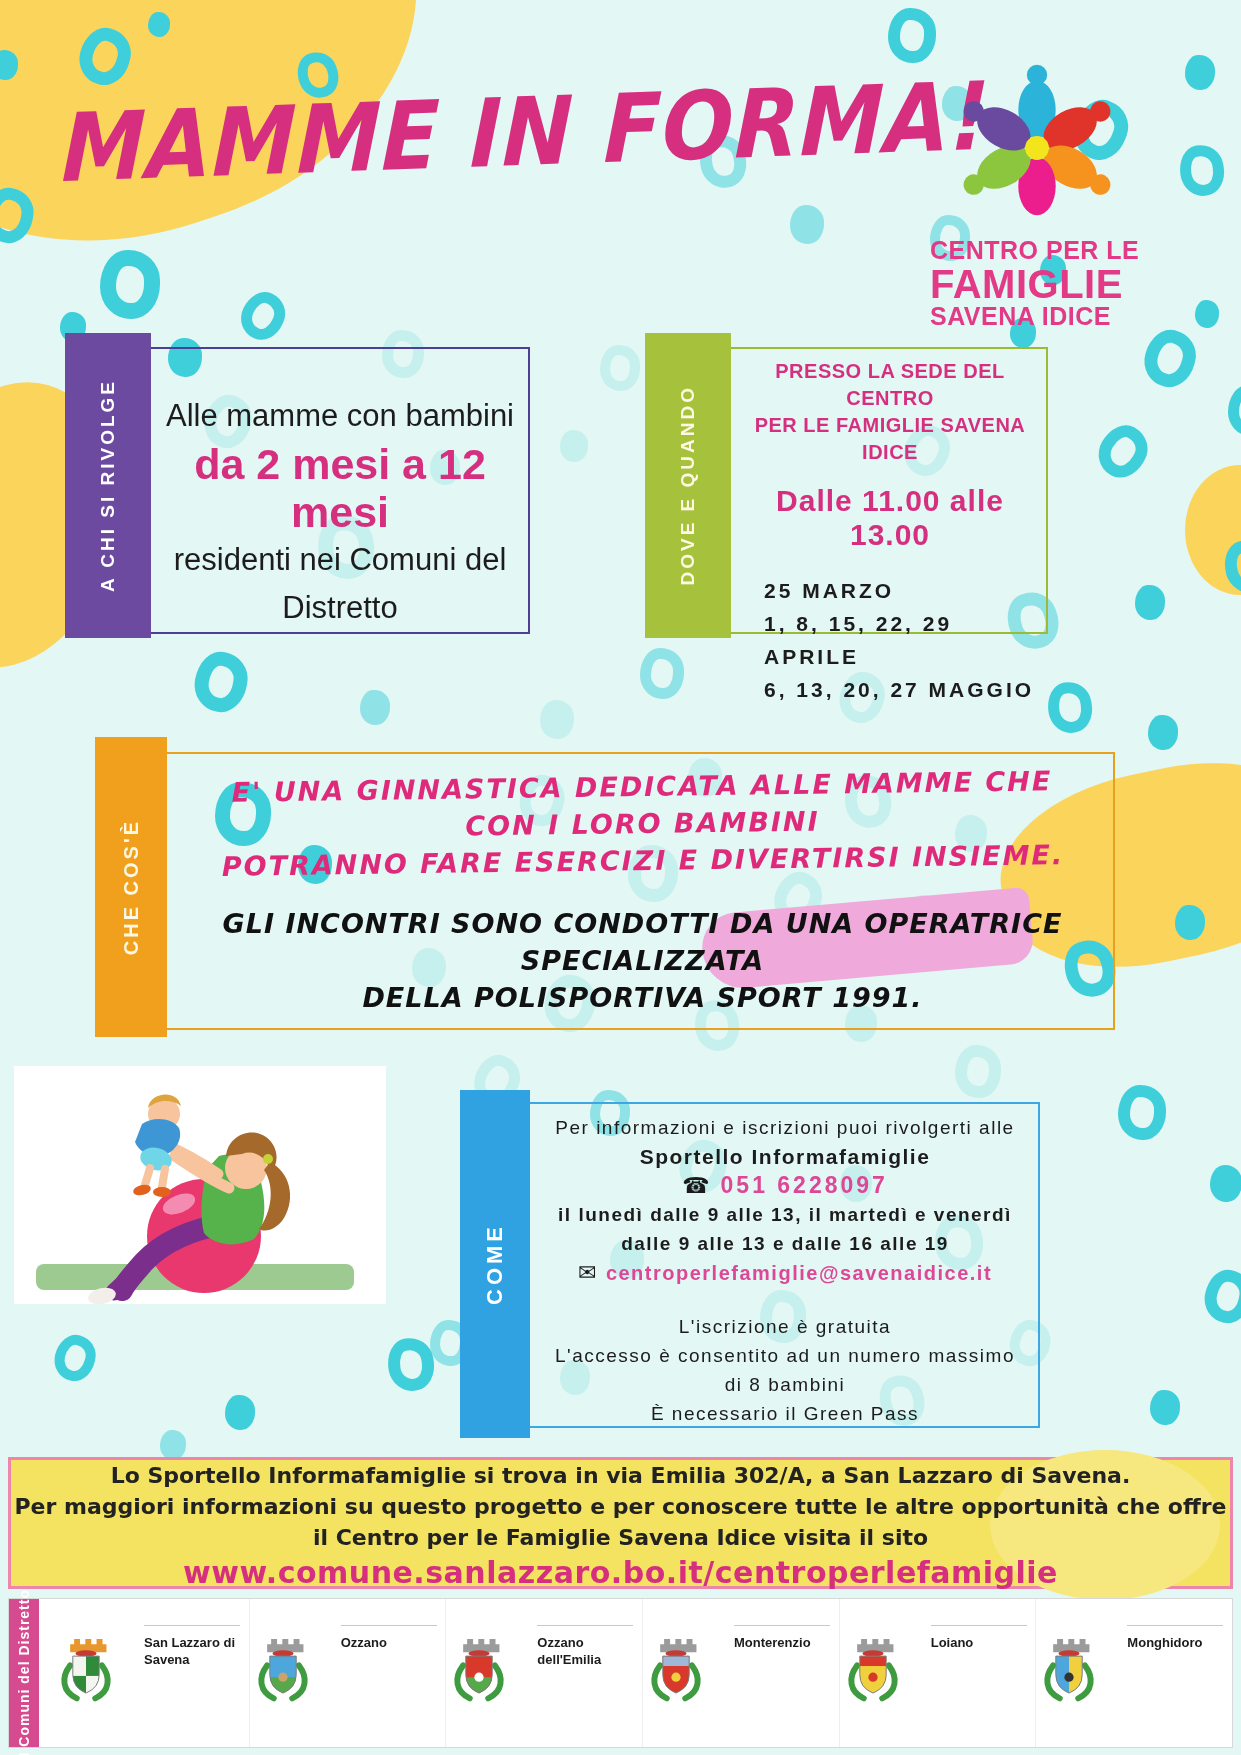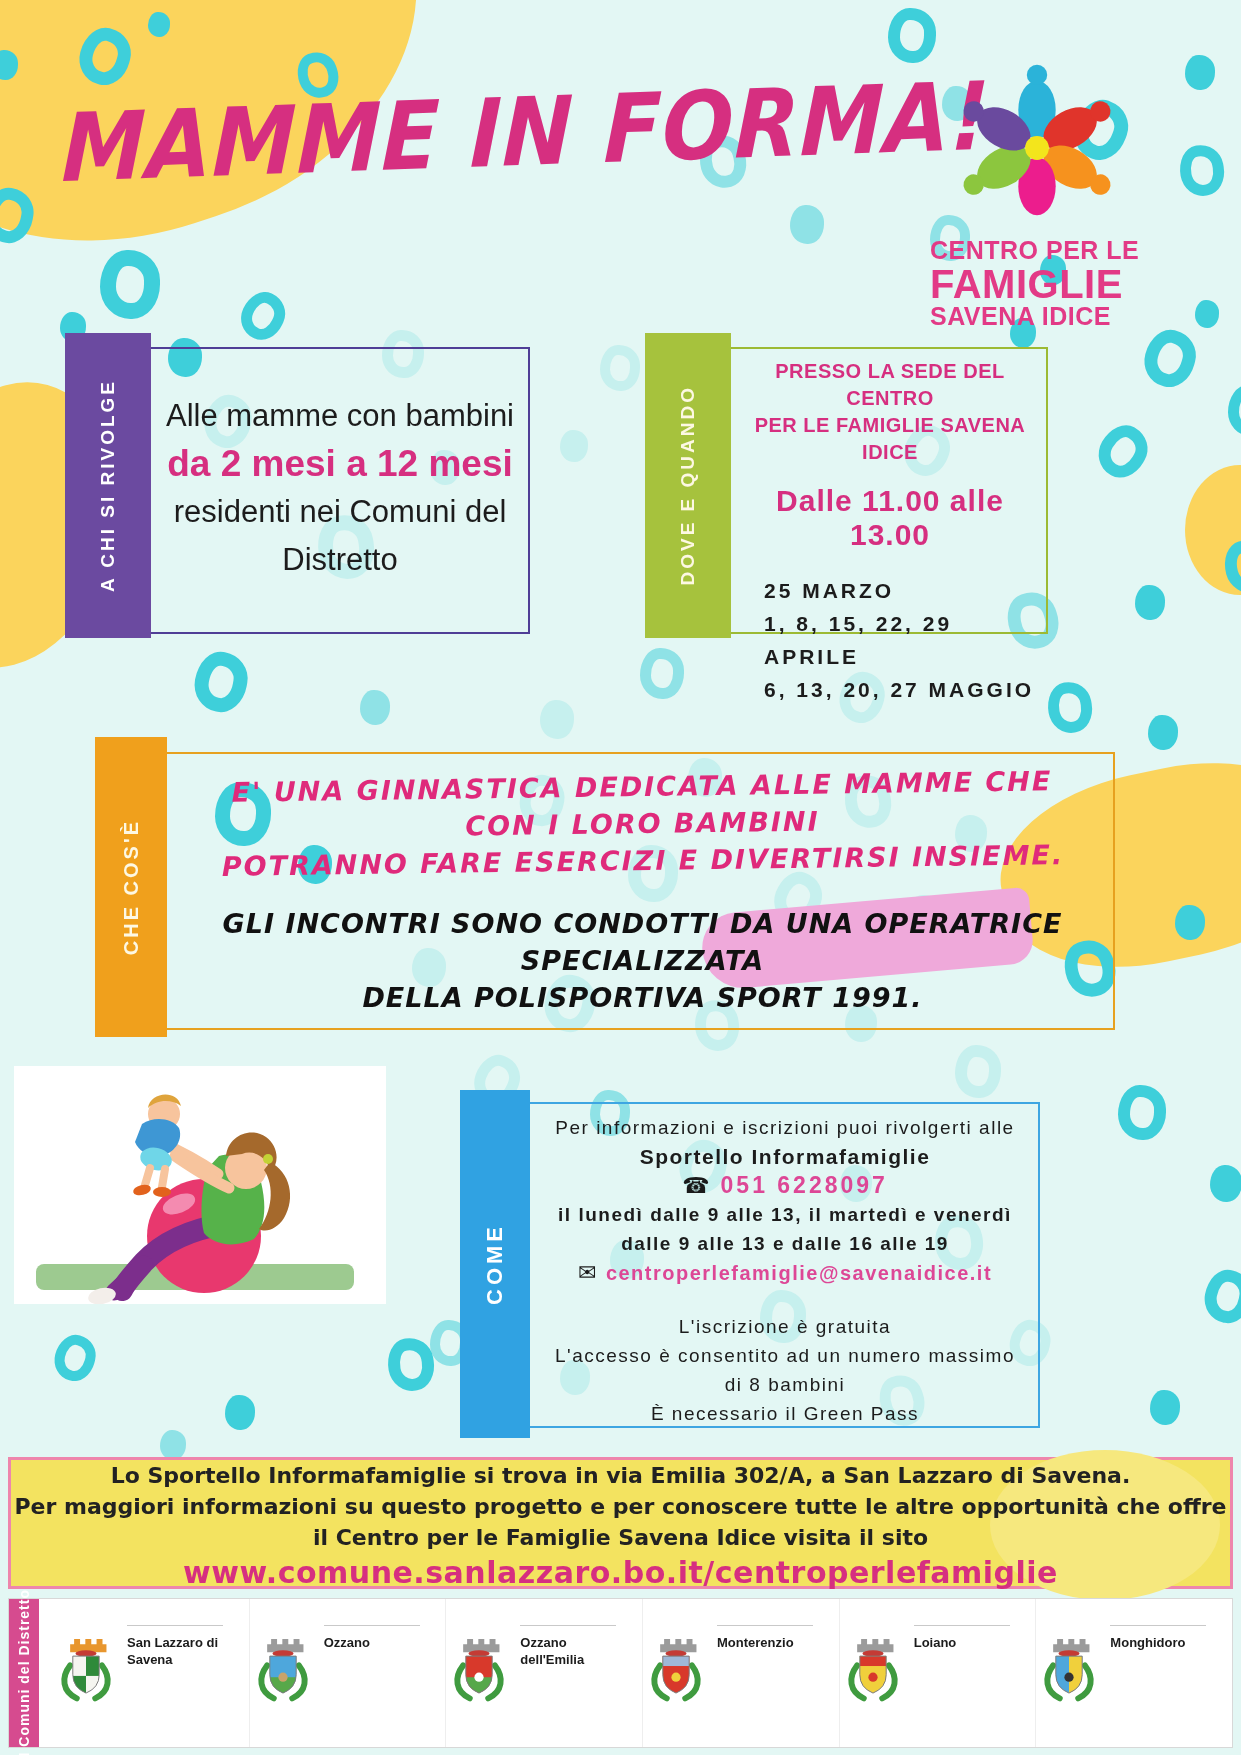--- a/index.html
+++ b/index.html
@@ -24,21 +24,21 @@
   .logo-t3{font-size:25px;letter-spacing:0.5px;}
   
   .box{position:absolute;z-index:3;border:2px solid;box-sizing:border-box;}
   .tab{position:absolute;z-index:4;display:flex;align-items:center;justify-content:center;}
   .tab span{writing-mode:vertical-rl;transform:rotate(180deg);color:#fff;font-weight:bold;
             letter-spacing:3px;white-space:nowrap;}
   .box-who{left:65px;top:347px;width:465px;height:287px;border-color:#4f3e96;}
   .tab-who{left:65px;top:333px;width:86px;height:305px;background:#6b4aa0;}
   .who-content{position:absolute;left:155px;top:392px;width:370px;z-index:5;text-align:center;
                font-size:31px;line-height:48px;}
-  .who-highlight{color:#d62f80;font-weight:bold;font-size:37px;}
+  .who-highlight{color:#d62f80;font-weight:bold;font-size:43px;}
   .box-where{left:645px;top:347px;width:403px;height:287px;border-color:#9cba33;}
   .tab-where{left:645px;top:333px;width:86px;height:305px;background:#a6c23d;}
   .where-content{position:absolute;left:736px;top:358px;width:308px;z-index:5;text-align:center;}
   .where-venue{color:#d62f80;font-weight:bold;font-size:20px;line-height:27px;letter-spacing:0.5px;}
   .where-address{font-weight:bold;font-size:19px;line-height:27px;letter-spacing:2px;}
   .where-time{color:#d62f80;font-weight:bold;font-size:30px;letter-spacing:1px;margin-top:18px;}
   .where-dates{position:relative;text-align:left;margin:22px 0 0 28px;font-weight:bold;font-size:21px;
                line-height:33px;letter-spacing:3px;z-index:5;}
   .date-highlight{position:absolute;left:55px;top:552px;width:330px;height:76px;background:#efa9da;
                   border-radius:38px 14px 26px 44px;transform:rotate(-5deg);z-index:-1;}
@@ -68,21 +68,21 @@
   .fb-url{color:#d62f80;font-weight:bold;font-size:30px;margin-top:2px;letter-spacing:0.5px;}
   .fb-circle{position:absolute;right:10px;top:-10px;width:230px;height:150px;background:#f6e87e;
              border-radius:50%;z-index:-1;}
   
   .comuni-strip{position:absolute;left:8px;top:1598px;width:1225px;height:150px;background:#fff;
                 border:1px solid #d8d8d8;z-index:6;box-sizing:border-box;display:flex;}
   .comuni-bar{width:30px;height:100%;background:#d64b8f;display:flex;align-items:center;justify-content:center;flex:none;}
   .comuni-bar span{writing-mode:vertical-rl;transform:rotate(180deg);color:#fff;font-weight:bold;
                    font-size:14px;letter-spacing:1px;white-space:nowrap;}
   .comuni-cells{flex:1;display:flex;padding-left:14px;}
-  .comune-cell{flex:1;display:flex;align-items:flex-start;gap:8px;padding-top:10px;border-right:1px solid #eee;}
+  .comune-cell{flex:1;display:flex;align-items:flex-start;gap:25px;padding-top:10px;border-right:1px solid #eee;}
   .comune-cell:last-child{border-right:none;}
   .crest{width:66px;height:118px;flex:none;}
   .comune-label{border-top:1px solid #c9c9c9;padding-top:8px;font-size:13px;font-weight:bold;
                 width:96px;margin-top:16px;line-height:17px;}
 </style>
 </head>
 <body>
 
 <div class="poster">
 

